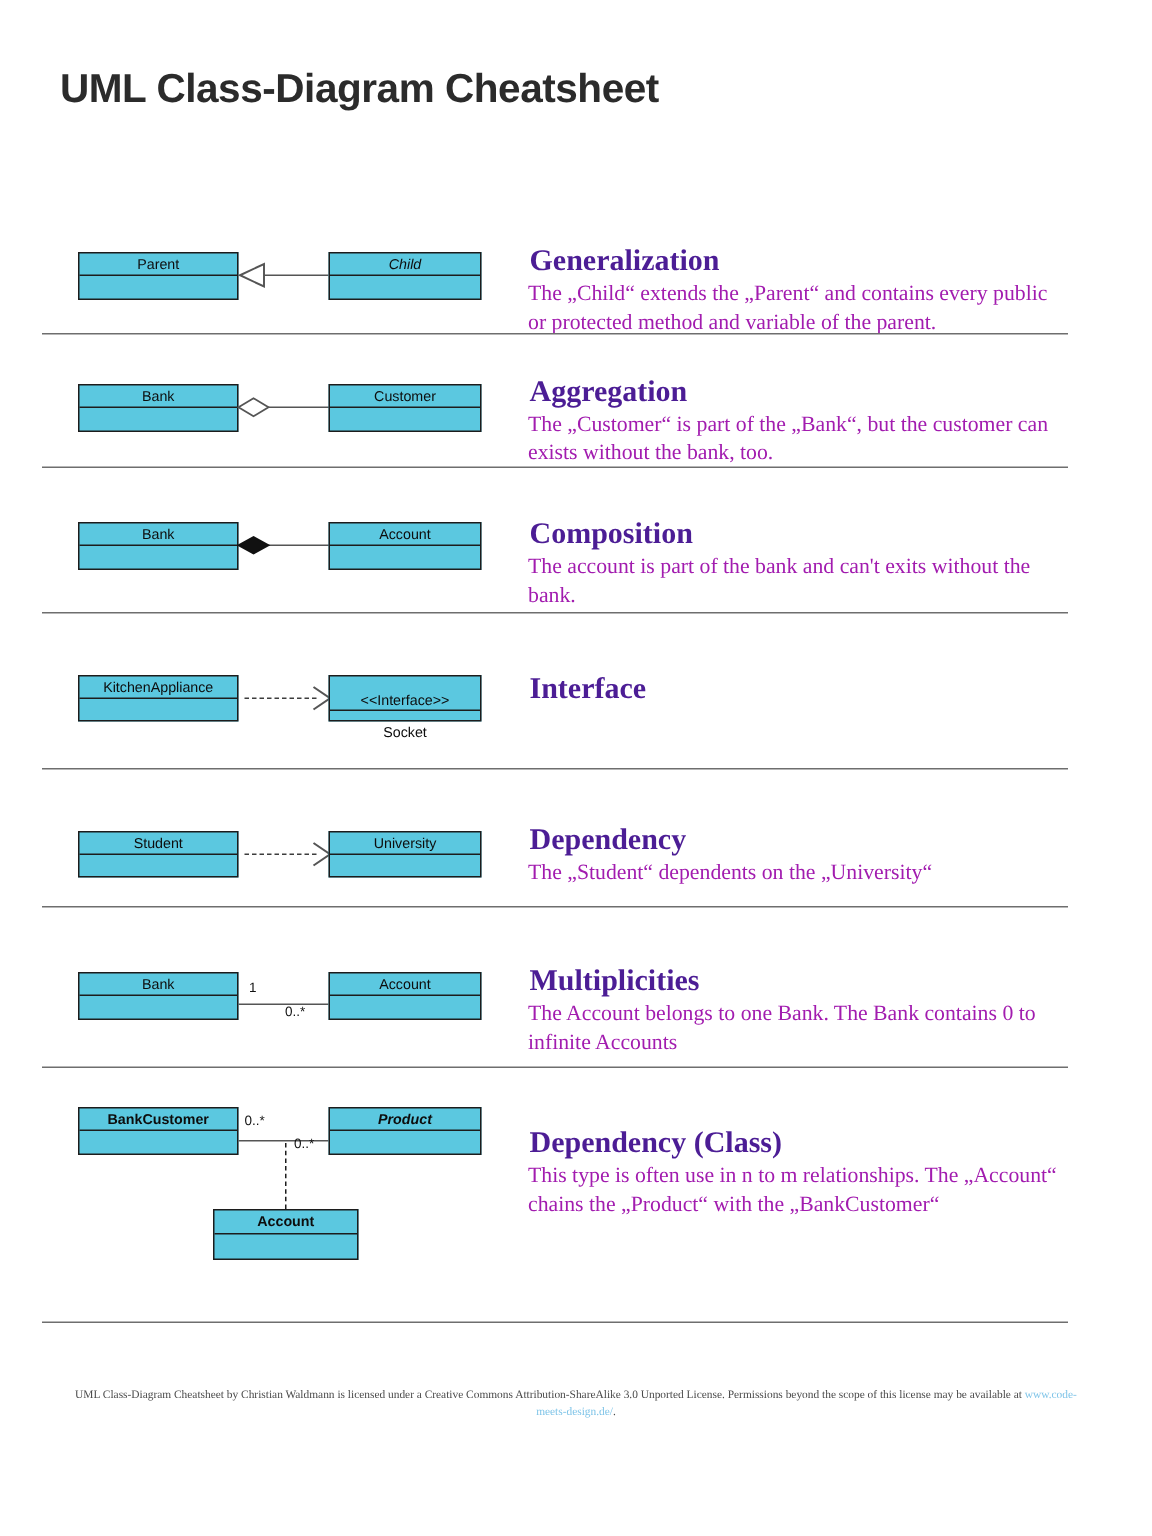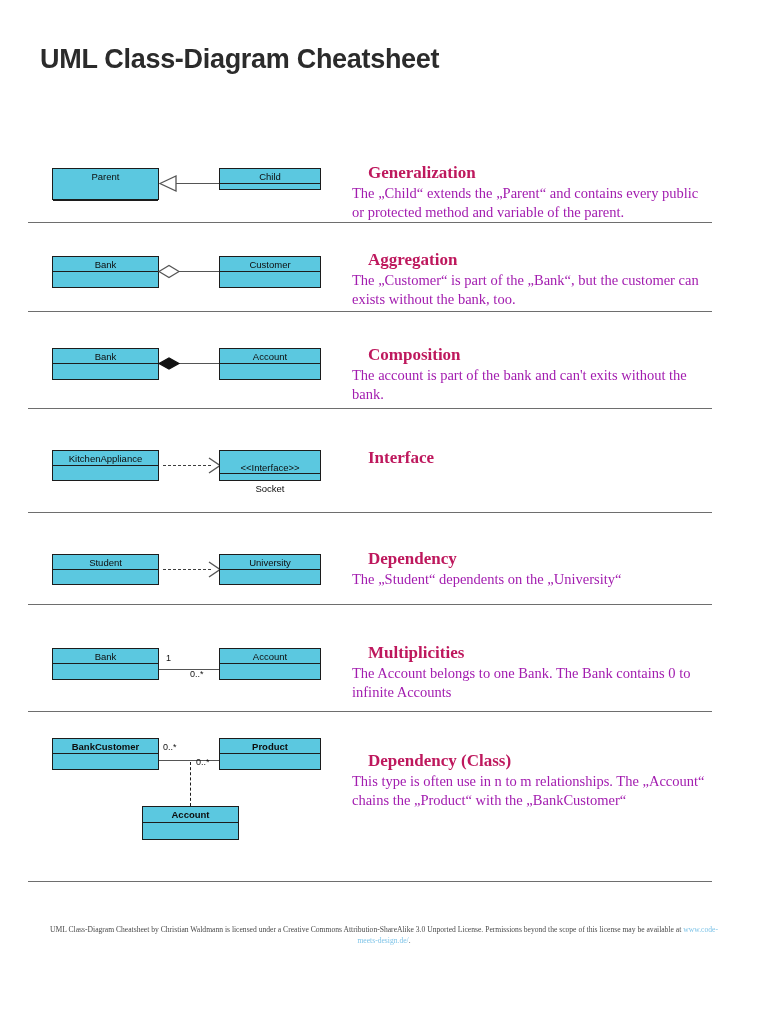--- a/index.html
+++ b/index.html
@@ -40,25 +40,25 @@
     border-top: 1.6px solid #6e6e6e;
   }
 
   
   .desc {
     position: absolute;
     left: 352px;
     width: 356px;
   }
   .desc h3 {
-    margin: 0 0 1px 16px;
+    margin: 0 0 1px 1px;
     font-family: "Liberation Serif", serif;
     font-weight: bold;
-    font-size: 17px;
-    color: #be185d;
+    font-size: 20px;
+    color: #4c1d95;
   }
   .desc p {
     margin: 0;
     font-size: 14.5px;
     line-height: 18.5px;
     color: #a21caf;
   }
 
   
   .uml-box {
@@ -126,28 +126,28 @@
 </style>
 </head>
 <body>
 
 <div class="page">
 
   <div class="page-title">UML Class-Diagram Cheatsheet</div>
 
   <div class="section">
     <div class="uml-box" style="left:52px; top:168px; width:107px; height:32px;">
-      <div class="uml-head" style="height:32px;">Parent</div>
+      <div class="uml-head" style="height:15px;">Parent</div>
       <div class="uml-body" style="height:15px;"></div>
     </div>
     <div class="conn-line" style="left:175px; top:183px; width:44px;"></div>
     <svg class="marker" style="left:159px; top:175px;" width="18" height="17" viewBox="0 0 18 17">
       <polygon points="1,8.5 17,1 17,16" fill="#ffffff" stroke="#555555" stroke-width="1.3"></polygon>
     </svg>
-    <div class="uml-box" style="left:219px; top:168px; width:102px; height:22px;">
+    <div class="uml-box" style="left:219px; top:168px; width:102px; height:32px;font-style:italic;">
       <div class="uml-head" style="height:15px;">Child</div>
       <div class="uml-body" style="height:15px;"></div>
     </div>
     <div class="desc" style="top:163px;">
       <h3>Generalization</h3>
       <p>The „Child“ extends the „Parent“ and contains every public or protected method and variable of the parent.</p>
     </div>
     <div class="rule" style="top:222px;"></div>
   </div>
 
@@ -253,21 +253,21 @@
   </div>
 
   <div class="section">
     <div class="uml-box" style="left:52px; top:738px; width:107px; height:32px;">
       <div class="uml-head bold" style="height:15px;">BankCustomer</div>
       <div class="uml-body" style="height:15px;"></div>
     </div>
     <div class="conn-line" style="left:159px; top:760px; width:60px;"></div>
     <div class="mult-label" style="left:163px; top:742px;">0..*</div>
     <div class="mult-label" style="left:196px; top:757px;">0..*</div>
-    <div class="uml-box" style="left:219px; top:738px; width:102px; height:32px;">
+    <div class="uml-box" style="left:219px; top:738px; width:102px; height:32px;font-style:italic;">
       <div class="uml-head bold" style="height:15px;">Product</div>
       <div class="uml-body" style="height:15px;"></div>
     </div>
     <div class="conn-vdashed" style="left:190px; top:762px; height:44px;"></div>
     <div class="uml-box" style="left:142px; top:806px; width:97px; height:34px;">
       <div class="uml-head bold" style="height:16px;">Account</div>
       <div class="uml-body" style="height:16px;"></div>
     </div>
     <div class="desc" style="top:751px;">
       <h3>Dependency (Class)</h3>

